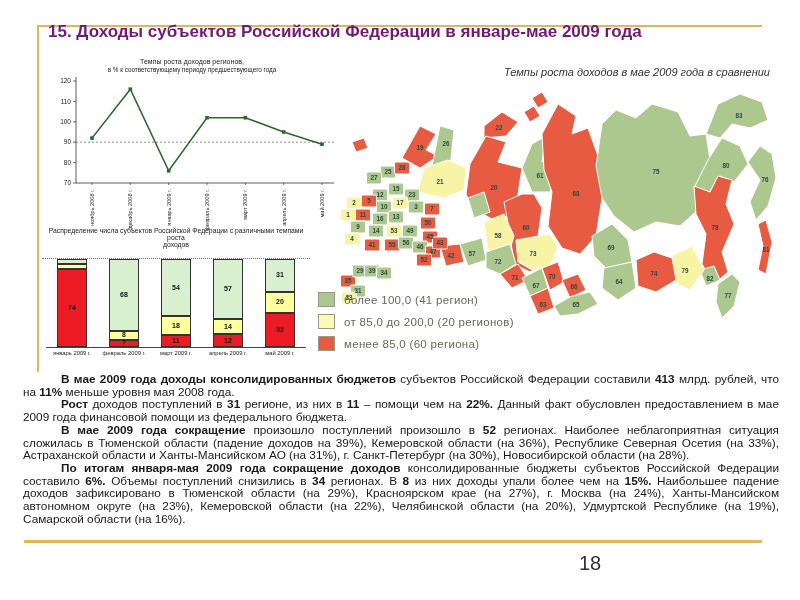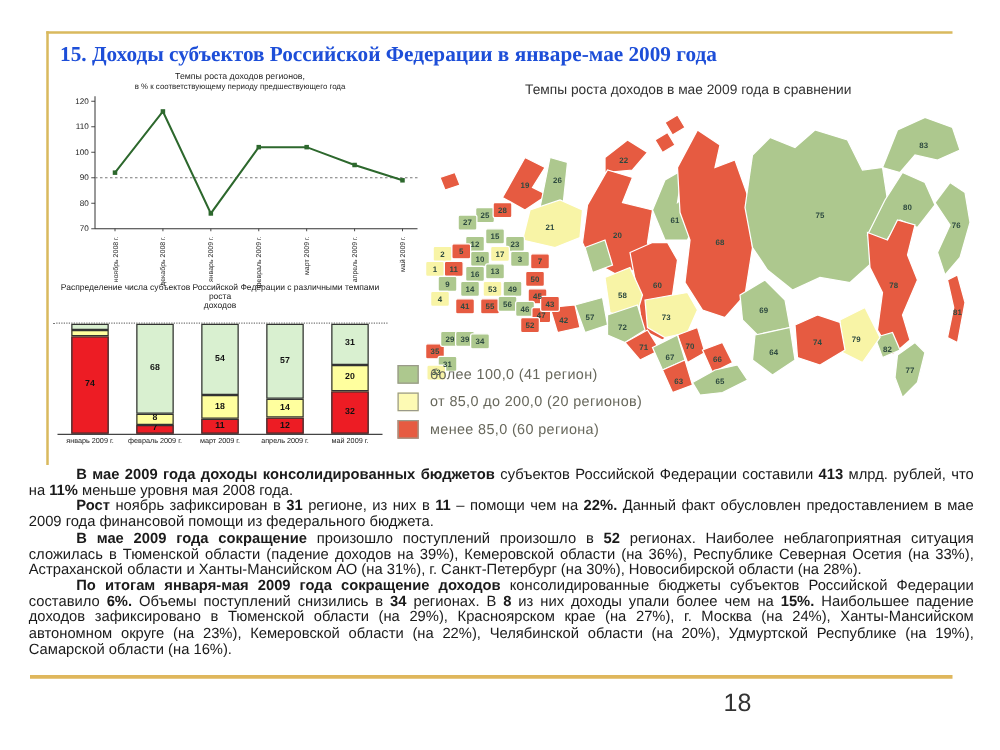--- a/index.html
+++ b/index.html
@@ -2,42 +2,42 @@
 <html><head>
 <meta charset="utf-8">
 <style>
   html,body{margin:0;padding:0;background:#fff;}
   #slide{position:relative;width:800px;height:600px;background:#fff;overflow:hidden;
          font-family:"Liberation Sans",sans-serif;color:#1a1a1a;}
   .gold{position:absolute;background:#d9b95e;}
   #frame-top{left:37px;top:25px;width:725px;height:2px;}
   #frame-left{left:37px;top:25px;width:2px;height:347px;}
   #frame-bottom{left:24px;top:540px;width:738px;height:3px;background:#dfb75c;}
-  #slide-title{position:absolute;left:48px;top:34px;width:700px;
-      font-family:Liberation Serif, serif;font-weight:bold;font-size:17px;color:#1d4ed8;}
+  #slide-title{position:absolute;left:48px;top:22px;width:700px;
+      font-family:Liberation Sans, sans-serif;font-weight:bold;font-size:17px;color:#701a75;}
   
   #line-chart{position:absolute;left:46px;top:58px;width:292px;}
   #line-chart .t1{font-size:7px;text-align:center;color:#222;}
   #line-chart .t2{font-size:6.3px;text-align:center;color:#222;margin-top:1px;}
   
   #bar-chart{position:absolute;left:40px;top:227px;width:272px;}
   #bar-chart .t1{font-size:6.8px;text-align:center;color:#222;}
   #bar-chart .t2{font-size:6.8px;text-align:center;color:#222;}
   #bar-plot{position:relative;height:94px;margin:5px 6px 0 6px;border-bottom:1px solid #444;
       display:flex;justify-content:space-around;align-items:flex-end;}
   #bar-ceiling{position:absolute;left:-4px;right:-4px;top:5px;border-top:1px dotted #777;}
   .bar{position:relative;width:30px;display:flex;flex-direction:column-reverse;}
   .seg{box-sizing:border-box;border:1px solid #333;width:100%;position:relative;}
   .seg span{position:absolute;left:0;right:0;top:50%;transform:translateY(-55%);
       text-align:center;font-size:7px;font-weight:bold;color:#111;line-height:7px;}
   #bar-cats{display:flex;justify-content:space-around;margin:2px 6px 0 6px;}
   #bar-cats div{font-size:5.8px;color:#222;width:44px;text-align:center;}
   
-  #map-title{position:absolute;left:420px;top:66px;width:350px;text-align:left;
-      font-size:11px;color:#333;line-height:13px;}
+  #map-title{position:absolute;left:420px;top:66px;width:350px;text-align:right;
+      font-size:11px;font-style:italic;color:#333;line-height:13px;}
   #map-svg{position:absolute;left:336px;top:76px;}
   .mg{fill:#adc88e;} .my{fill:#f8f4a6;} .mr{fill:#e65b41;}
   #map-svg *{stroke:#ffffff;stroke-width:1;}
   #map-svg text{stroke:none;font-size:6.3px;font-weight:bold;fill:#2e4a40;text-anchor:middle;}
   
   #legend{position:absolute;left:318px;top:292px;width:230px;}
   .lrow{display:flex;align-items:center;margin-bottom:7px;}
   .sw{width:15px;height:13px;border:1px solid #9a9a8a;margin-right:9px;flex:0 0 auto;}
   .sw.green{background:#adc88e;} .sw.yellow{background:#fdfab4;} .sw.red{background:#e65b41;}
   .lrow span{font-size:11.5px;color:#68685c;letter-spacing:0.3px;}
@@ -330,19 +330,19 @@
       <span>от 85,0 до 200,0  (20 регионов)</span>
     </div>
     <div class="lrow">
       <div class="sw red"></div>
       <span>менее 85,0  (60 региона)</span>
     </div>
   </div>
 
   <div id="body-text">
       <p><b>В мае 2009 года доходы консолидированных бюджетов</b><span> субъектов Российской Федерации составили </span><b>413</b><span> млрд. рублей, что на </span><b>11%</b><span> меньше уровня мая 2008 года.</span></p>
-      <p><b>Рост</b><span> ноябрь зафиксирован в </span><b>31</b><span> регионе, из них в </span><b>11</b><span> – помощи чем на </span><b>22%.</b><span> Данный факт обусловлен предоставлением в мае 2009 года финансовой помощи из федерального бюджета.</span></p>
+      <p><b>Рост</b><span> доходов поступлений в </span><b>31</b><span> регионе, из них в </span><b>11</b><span> – помощи чем на </span><b>22%.</b><span> Данный факт обусловлен предоставлением в мае 2009 года финансовой помощи из федерального бюджета.</span></p>
       <p><b>В мае 2009 года сокращение</b><span> произошло поступлений произошло в </span><b>52</b><span> регионах. Наиболее неблагоприятная ситуация сложилась в Тюменской области (падение доходов на 39%), Кемеровской области (на 36%), Республике Северная Осетия (на 33%), Астраханской области и Ханты-Мансийском АО (на 31%), г. Санкт-Петербург (на 30%), Новосибирской области (на 28%).</span></p>
       <p><b>По итогам января-мая 2009 года сокращение доходов</b><span> консолидированные бюджеты субъектов Российской Федерации составило </span><b>6%.</b><span> Объемы поступлений снизились в </span><b>34</b><span> регионах. В </span><b>8</b><span> из них доходы упали более чем на </span><b>15%.</b><span> Наибольшее падение доходов зафиксировано в Тюменской области (на 29%), Красноярском крае (на 27%), г. Москва (на 24%), Ханты-Мансийском автономном округе (на 23%), Кемеровской области (на 22%), Челябинской области (на 20%), Удмуртской Республике (на 19%), Самарской области (на 16%).</span></p>
     </div>
 
   <div id="page-num">18</div>
 </div>
 
 </body></html>

